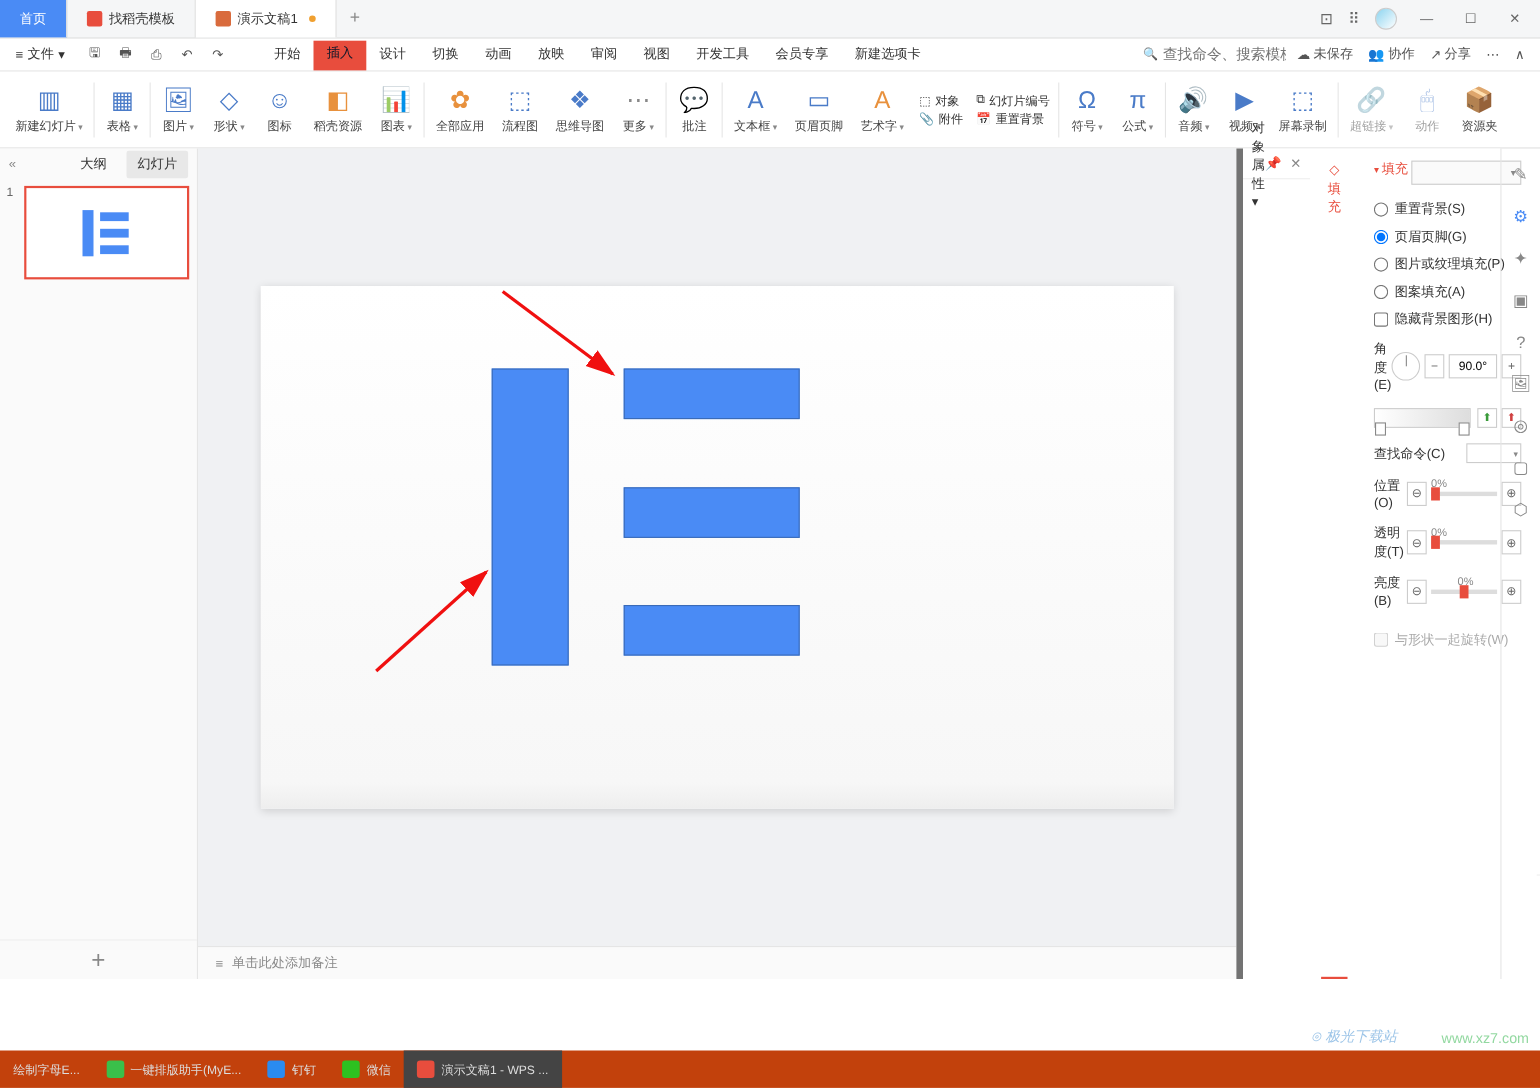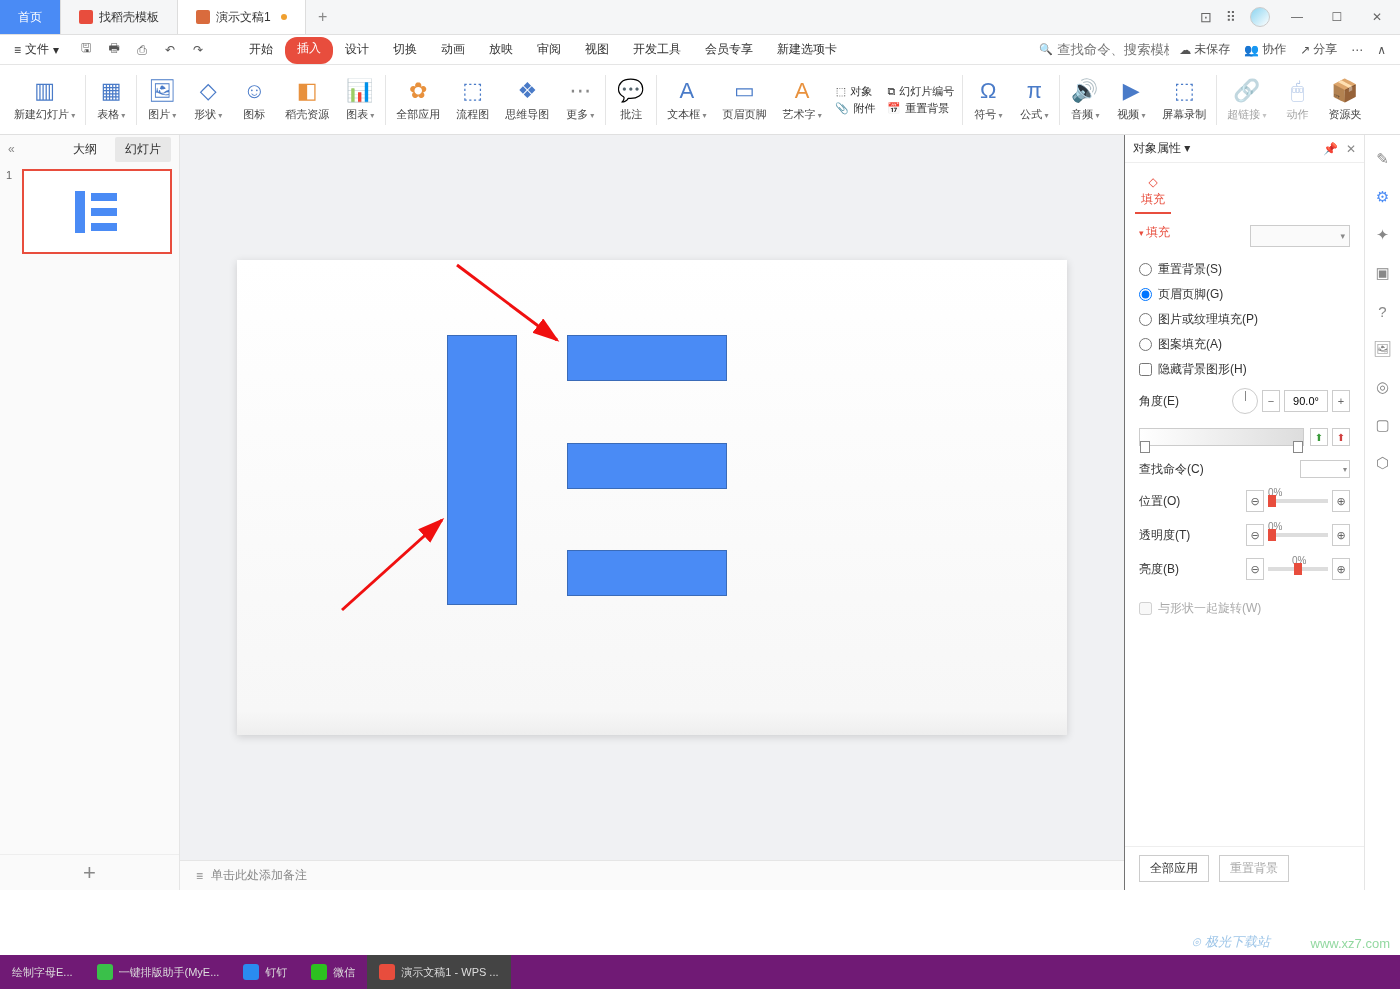--- a/index.html
+++ b/index.html
@@ -21,21 +21,21 @@
 .avatar { width: 20px; height: 20px; border-radius: 50%; background: linear-gradient(135deg,#8bd4f0,#fff); border: 1px solid #ccc; }
 .win-btn { width: 26px; text-align: center; cursor: pointer; }
 
 
 .menubar { height: 30px; display: flex; align-items: center; border-bottom: 1px solid #e5e5e5; padding: 0 6px; }
 .menu-left { display: flex; align-items: center; gap: 10px; }
 .menu-file { display: flex; align-items: center; gap: 4px; padding: 3px 8px; cursor: pointer; }
 .qbtn { width: 18px; height: 18px; display: flex; align-items: center; justify-content: center; color: #555; cursor: pointer; }
 .menu-tabs { display: flex; margin-left: 30px; }
 .mtab { padding: 6px 12px; cursor: pointer; font-size: 12px; }
-.mtab.active { background: #e84d3d; color: #ffffff; border-radius: 12px; padding: 3px 12px; margin-top: 2px; }
+.mtab.active { background: #e84d3d; color: #0f172a; border-radius: 0; padding: 3px 12px; margin-top: 2px; }
 .menu-spacer { flex: 1; }
 .menu-search { width: 130px; height: 22px; border: none; background: transparent; color: #999; padding-left: 18px; position: relative; }
 .search-wrap { position: relative; display: flex; align-items: center; margin-right: 10px; }
 .search-wrap::before { content: "🔍"; position: absolute; left: 0; font-size: 11px; color: #999; }
 .menu-right { display: flex; align-items: center; gap: 14px; color: #555; padding-right: 8px; }
 .mr-item { display: flex; align-items: center; gap: 3px; cursor: pointer; font-size: 12px; }
 
 
 .ribbon { height: 70px; border-bottom: 1px solid #e0e0e0; display: flex; align-items: center; padding: 0 6px; }
 .rgroup { display: flex; flex-direction: column; align-items: center; justify-content: center; padding: 0 8px; height: 60px; cursor: pointer; }
@@ -67,21 +67,21 @@
 .lp-add { height: 36px; display: flex; align-items: center; justify-content: center; font-size: 22px; color: #888; cursor: pointer; border-top: 1px solid #eee; }
 
 .canvas-area { flex: 1; background: #f0f1f3; display: flex; flex-direction: column; }
 .canvas-wrap { flex: 1; display: flex; align-items: center; justify-content: center; padding: 20px; }
 .canvas { width: 830px; height: 475px; background: linear-gradient(to bottom, #fff 0%, #f7f7f7 95%, #eee 100%); box-shadow: 0 2px 8px rgba(0,0,0,0.15); position: relative; }
 .canvas .vbar-c { position: absolute; left: 210px; top: 75px; width: 70px; height: 270px; background: #4a8bf5; border: 1px solid #3a6bb8; }
 .canvas .hbar-c { position: absolute; width: 160px; height: 46px; background: #4a8bf5; border: 1px solid #3a6bb8; }
 .notes-bar { height: 30px; display: flex; align-items: center; padding: 0 16px; color: #888; font-size: 12px; border-top: 1px solid #e5e5e5; background: #fafafa; cursor: text; gap: 8px; }
 
 
-.right-panel { width: 240px; border-left: 1px solid #737373; display: flex; flex-direction: column; background: #fff; font-size: 12px; }
+.right-panel { width: 240px; border-left: 6px solid #737373; display: flex; background: #fff; font-size: 12px; }
 .rp-header { height: 28px; display: flex; align-items: center; justify-content: space-between; padding: 0 8px; border-bottom: 1px solid #eee; }
 .rp-header-right { display: flex; gap: 8px; color: #888; }
 .rp-header-right span { cursor: pointer; }
 .rp-tabs { display: flex; padding: 8px 10px 0; }
 .rp-tab { display: flex; flex-direction: column; align-items: center; gap: 2px; padding: 4px 6px; cursor: pointer; }
 .rp-tab.active { color: #e84d3d; border-bottom: 2px solid #e84d3d; }
 .rp-section { padding: 10px 14px; }
 .rp-section-title { color: #e84d3d; font-size: 12px; margin-bottom: 10px; cursor: pointer; }
 .rp-section-title::before { content: "▾ "; font-size: 9px; }
 .rp-dropdown { width: 100px; height: 22px; border: 1px solid #ccc; background: #fafafa; float: right; margin-top: -26px; cursor: pointer; display: flex; align-items: center; justify-content: flex-end; padding-right: 4px; color: #888; font-size: 9px; }
@@ -111,21 +111,21 @@
 .pct-label { font-size: 10px; color: #888; position: absolute; top: -12px; left: 0; }
 .rp-footer { padding: 8px 14px; border-top: 1px solid #eee; display: flex; gap: 10px; margin-top: auto; }
 .rp-btn { padding: 4px 10px; border: 1px solid #ccc; cursor: pointer; font-size: 12px; }
 .rp-btn.dim { color: #aaa; }
 
 
 .right-strip { width: 36px; border-left: 1px solid #e5e5e5; display: flex; flex-direction: column; align-items: center; gap: 18px; padding-top: 14px; }
 .strip-icon { width: 20px; height: 20px; display: flex; align-items: center; justify-content: center; color: #888; cursor: pointer; font-size: 15px; }
 
 
-.taskbar { position: absolute; bottom: 0; left: 0; right: 0; height: 34px; background: #701a75; display: flex; align-items: center; color: #ddd; font-size: 11px; }
+.taskbar { position: absolute; bottom: 0; left: 0; right: 0; height: 34px; background: #c2410c; display: flex; align-items: center; color: #ddd; font-size: 11px; }
 .tb-item { display: flex; align-items: center; gap: 6px; padding: 0 12px; height: 100%; cursor: pointer; }
 .tb-item.active { background: #444; }
 .watermark1 { position: absolute; right: 130px; bottom: 38px; font-size: 13px; color: rgba(60,140,210,0.5); font-style: italic; }
 .watermark2 { position: absolute; right: 10px; bottom: 38px; font-size: 13px; color: rgba(100,200,120,0.7); }
 
 svg.arrow-svg { position: absolute; overflow: visible; }
 </style>
 </head>
 <body>
 

